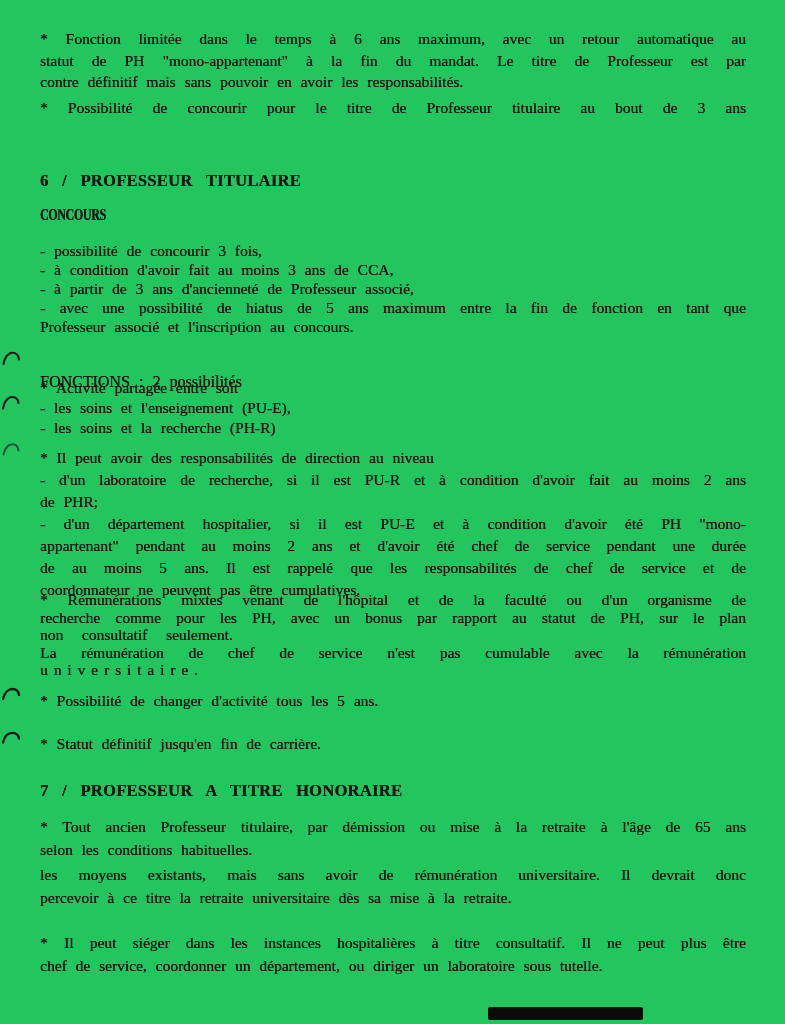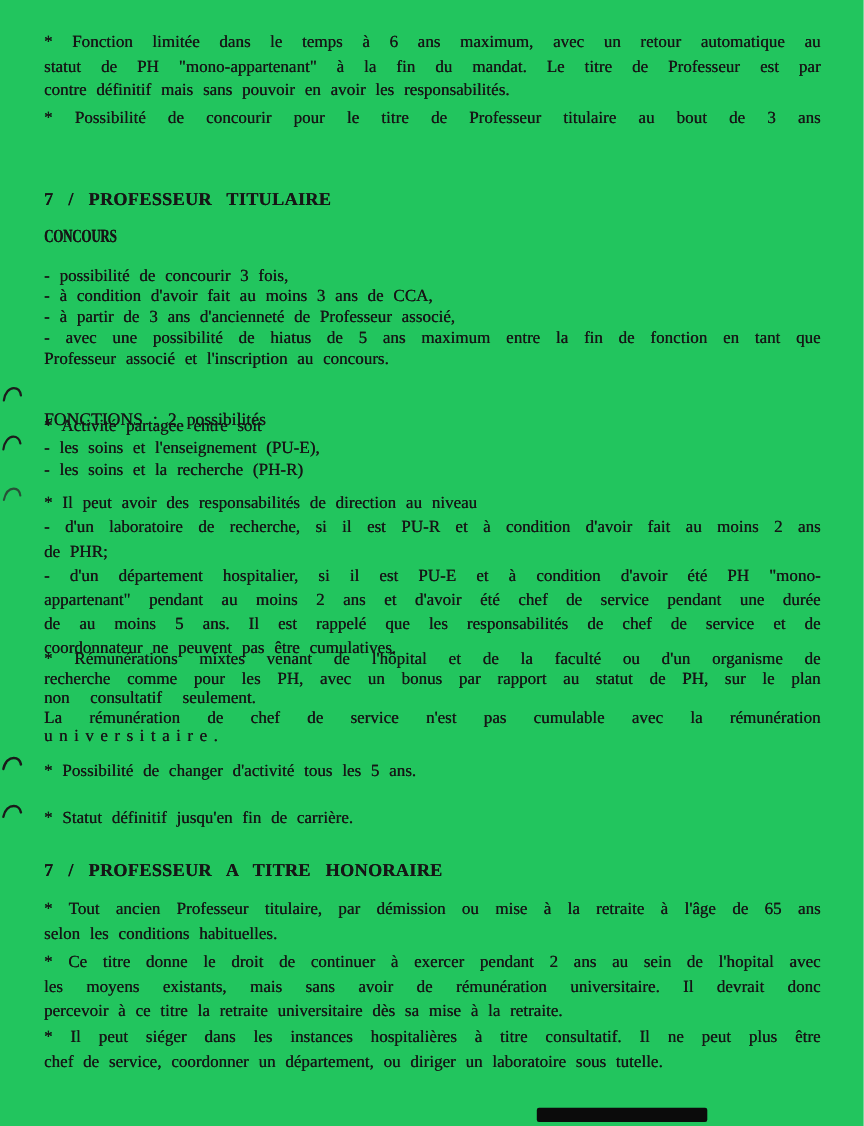--- a/index.html
+++ b/index.html
@@ -72,21 +72,21 @@
     <div class="ln j">* Fonction limitée dans le temps à 6 ans maximum, avec un retour automatique au</div>
     <div class="ln j">statut de PH "mono-appartenant" à la fin du mandat. Le titre de Professeur est par</div>
     <div class="ln">contre définitif mais sans pouvoir en avoir les responsabilités.</div>
   </section>
 
   <section class="block" id="b1">
     <div class="ln j">* Possibilité de concourir pour le titre de Professeur titulaire au bout de 3 ans</div>
   </section>
 
   <section class="block h" id="b2">
-    <div class="ln">7 / PROFESSEUR TITULAIRE</div>
+    <div class="ln">6 / PROFESSEUR TITULAIRE</div>
   </section>
 
   <section class="block cond" id="b3">
     <span class="sq">CONCOURS</span>
   </section>
 
   <section class="block" id="b4">
     <div class="ln">- possibilité de concourir 3 fois,</div>
     <div class="ln">- à condition d'avoir fait au moins 3 ans de CCA,</div>
     <div class="ln">- à partir de 3 ans d'ancienneté de Professeur associé,</div>
@@ -133,21 +133,20 @@
   <section class="block h" id="b11">
     <div class="ln">7 / PROFESSEUR A TITRE HONORAIRE</div>
   </section>
 
   <section class="block" id="b12">
     <div class="ln j">* Tout ancien Professeur titulaire, par démission ou mise à la retraite à l'âge de 65 ans</div>
     <div class="ln">selon les conditions habituelles.</div>
   </section>
 
   <section class="block" id="b13">
-    <div class="ln j">* Ce titre donne le droit de continuer à exercer pendant 2 ans au sein de l'hopital avec</div>
     <div class="ln j">les moyens existants, mais sans avoir de rémunération universitaire. Il devrait donc</div>
     <div class="ln">percevoir à ce titre la retraite universitaire dès sa mise à la retraite.</div>
   </section>
 
   <section class="block" id="b14">
     <div class="ln j">* Il peut siéger dans les instances hospitalières à titre consultatif. Il ne peut plus être</div>
     <div class="ln">chef de service, coordonner un département, ou diriger un laboratoire sous tutelle.</div>
   </section>
 
   <div class="mark" id="m0">

